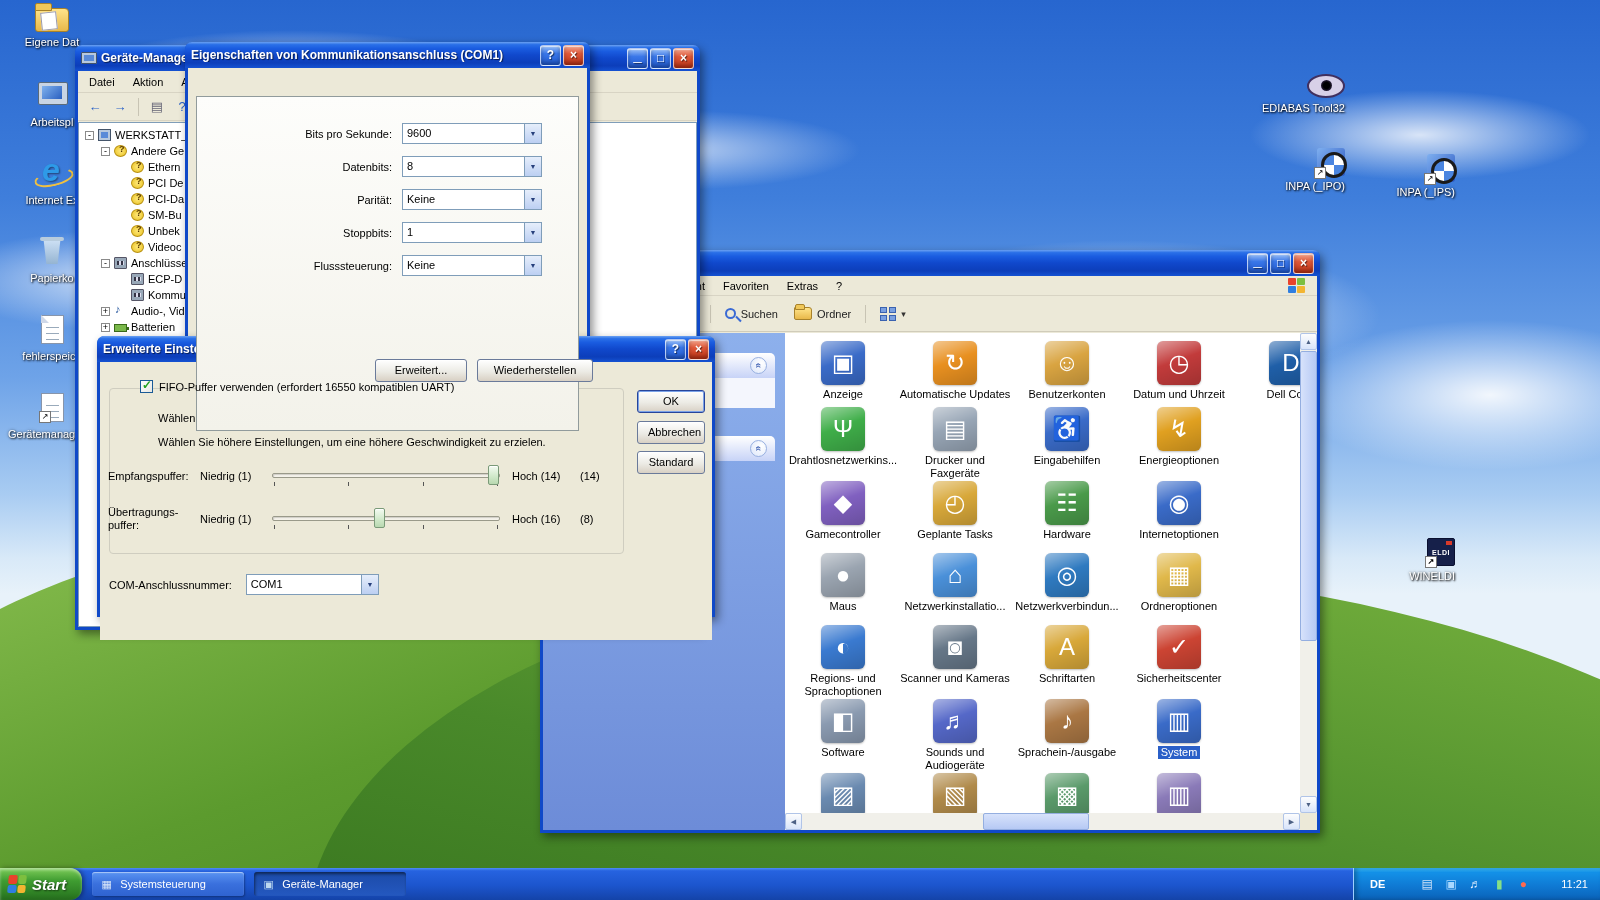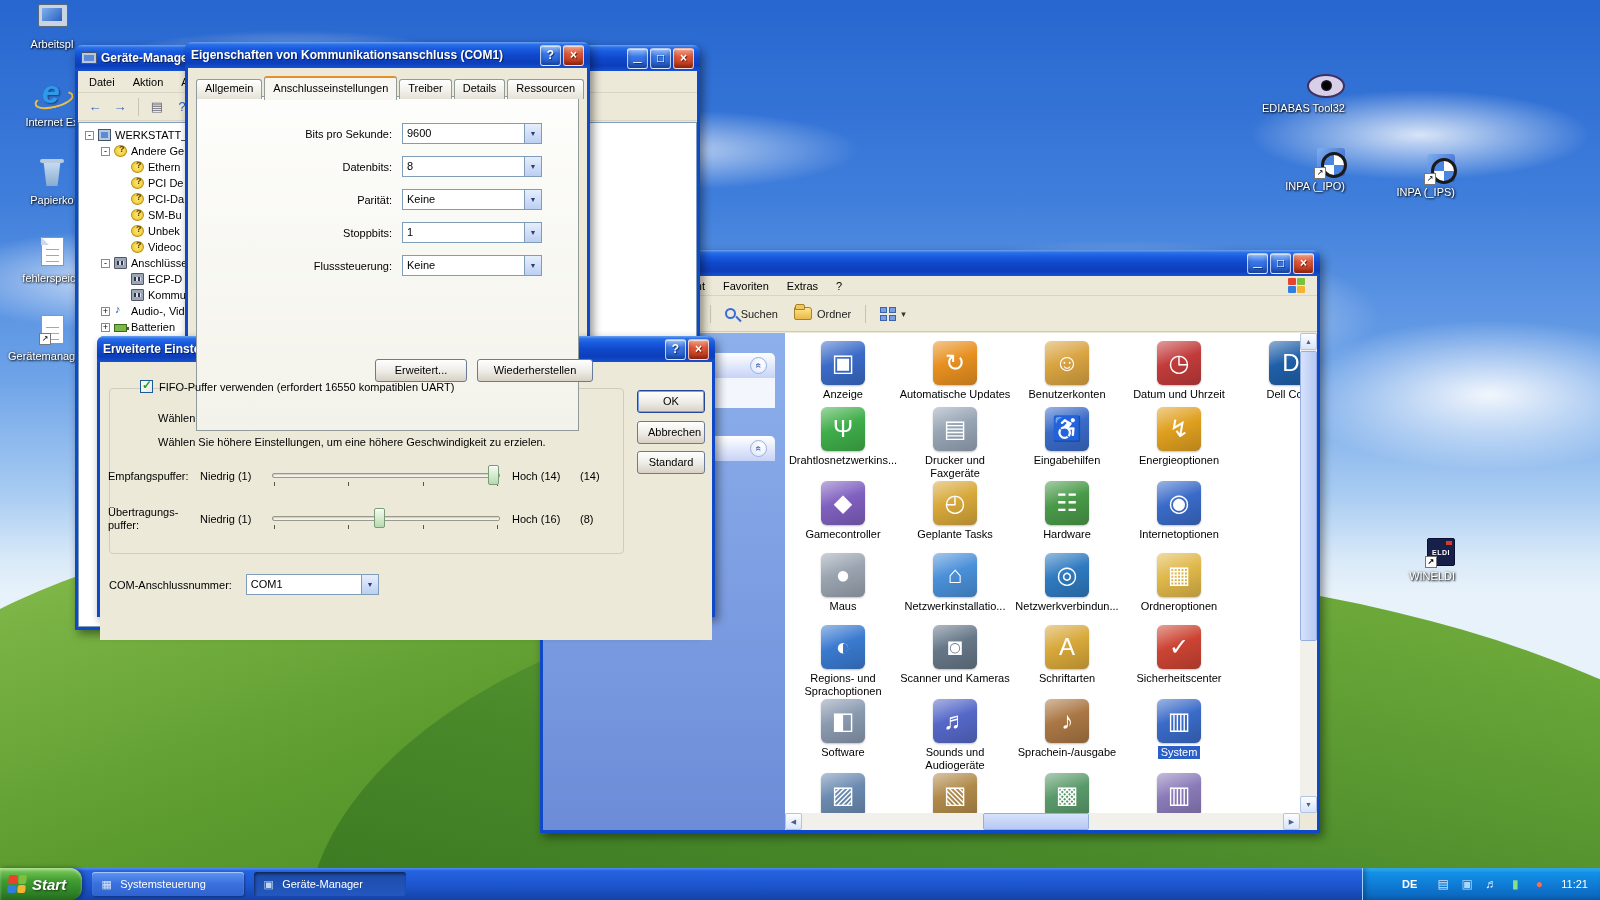--- a/index.html
+++ b/index.html
@@ -187,21 +187,21 @@
     background:linear-gradient(180deg,#7fce5a 0%,#3f9c31 40%,#2e8024 80%,#246a1c 100%);
     color:#fff;font-weight:bold;font-style:italic;font-size:15px;text-shadow:1px 1px 2px rgba(0,0,0,.6);
     box-shadow:2px 0 5px rgba(0,0,0,.4),inset 0 2px 3px rgba(255,255,255,.4)}
   .start-flag{width:18px;height:18px;display:grid;grid-template:1fr 1fr/1fr 1fr;gap:1px;transform:skewX(-6deg)}
   .start-flag i{border-radius:2px}
   .task{height:24px;width:152px;margin-left:10px;flex:none;display:flex;align-items:center;gap:6px;padding:0 7px;border-radius:3px;color:#fff;
     background:linear-gradient(180deg,#5a94f2,#3a70dd 50%,#2f63d0);box-shadow:inset 0 1px 1px rgba(255,255,255,.5),1px 1px 2px rgba(0,0,0,.3)}
   .task[data-pressed="true"]{background:linear-gradient(180deg,#1c4ba8,#2458c0);box-shadow:inset 1px 2px 3px rgba(0,0,0,.5)}
   .task-ico{width:15px;height:15px;flex:none;border-radius:2px;display:flex;align-items:center;justify-content:center;font-size:11px}
   .task-label{white-space:nowrap;overflow:hidden}
-  .tray{margin-left:auto;min-width:238px;height:32px;display:flex;align-items:center;justify-content:flex-end;gap:8px;padding:0 12px 0 16px;color:#fff;
+  .tray{margin-left:auto;min-width:238px;height:32px;display:flex;align-items:center;justify-content:flex-end;gap:24px;padding:0 12px 0 16px;color:#fff;
     background:linear-gradient(180deg,#3abaf8 0%,#1391e8 14%,#0f7ad4 55%,#0a62b8 100%);border-left:1px solid #9fd0ff;box-shadow:inset 3px 0 4px rgba(0,0,0,.25)}
   .lang{font-weight:bold;margin-right:10px}
   .tray-ico{width:16px;height:16px;display:flex;align-items:center;justify-content:center;font-size:12px}
   .clock{margin-left:6px}
 </style>
 </head>
 <body>
 
 <div id="screen" data-name="desktop">
 
@@ -210,20 +210,24 @@
   <div class="cloud c3" data-name="cloud"></div>
   <div class="cloud c4" data-name="cloud"></div>
   <div class="cloud c5" data-name="cloud"></div>
   <div class="cloud c6" data-name="cloud"></div>
   <div class="ground" data-name="grass"></div>
   <div class="hill hill-a" data-name="hill"></div>
   <div class="hill hill-b" data-name="hill"></div>
 
   <div class="dsk-col" data-name="desktop-icon-column">
 
+      <div class="dsk-item" data-name="desktop-icon">
+        <span class="dico" data-name="my-documents-icon"></span>
+        <span class="dlabel" data-name="desktop-icon-label">Eigene Dat</span>
+      </div>
 
       <div class="dsk-item" data-name="desktop-icon">
         <span class="dico" data-name="my-computer-icon"></span>
         <span class="dlabel" data-name="desktop-icon-label">Arbeitspl</span>
       </div>
 
       <div class="dsk-item" data-name="desktop-icon">
         <span class="dico" data-name="internet-explorer-icon"></span>
         <span class="dlabel" data-name="desktop-icon-label">Internet Ex</span>
       </div>
@@ -667,28 +671,20 @@
 
   <div class="xp-win" id="com-dlg" data-name="com1-properties-dialog">
     <div class="titlebar" data-name="com1-properties-titlebar">
       <span class="title-text" data-name="dialog-title">Eigenschaften von Kommunikationsanschluss (COM1)</span>
       <span class="cap-btns">
         <span class="cap helpb" data-name="help-button">?</span>
         <span class="cap closeb" data-name="close-button">×</span>
       </span>
     </div>
     <div class="dlg-content">
-      <div class="tabs" data-name="tab-strip">
-
-      <span class="tab" data-name="tab">Allgemein</span>
-          <span class="tab" data-name="tab" data-active="true">Anschlusseinstellungen</span>
-          <span class="tab" data-name="tab">Treiber</span>
-          <span class="tab" data-name="tab">Details</span>
-          <span class="tab" data-name="tab">Ressourcen</span>
-        </div>
       <div class="tabpage" data-name="port-settings-tab-page">
         <div>
 
             <div class="prop-row" data-name="setting-row">
               <span class="prop-label" data-name="setting-label">Bits pro Sekunde:</span>
               <span class="combo" data-name="setting-combo">
                 <span class="combo-val" data-name="combo-value">9600</span>
                 <span class="combo-arrow" data-name="dropdown-arrow-icon">▼</span>
               </span>
             </div>

